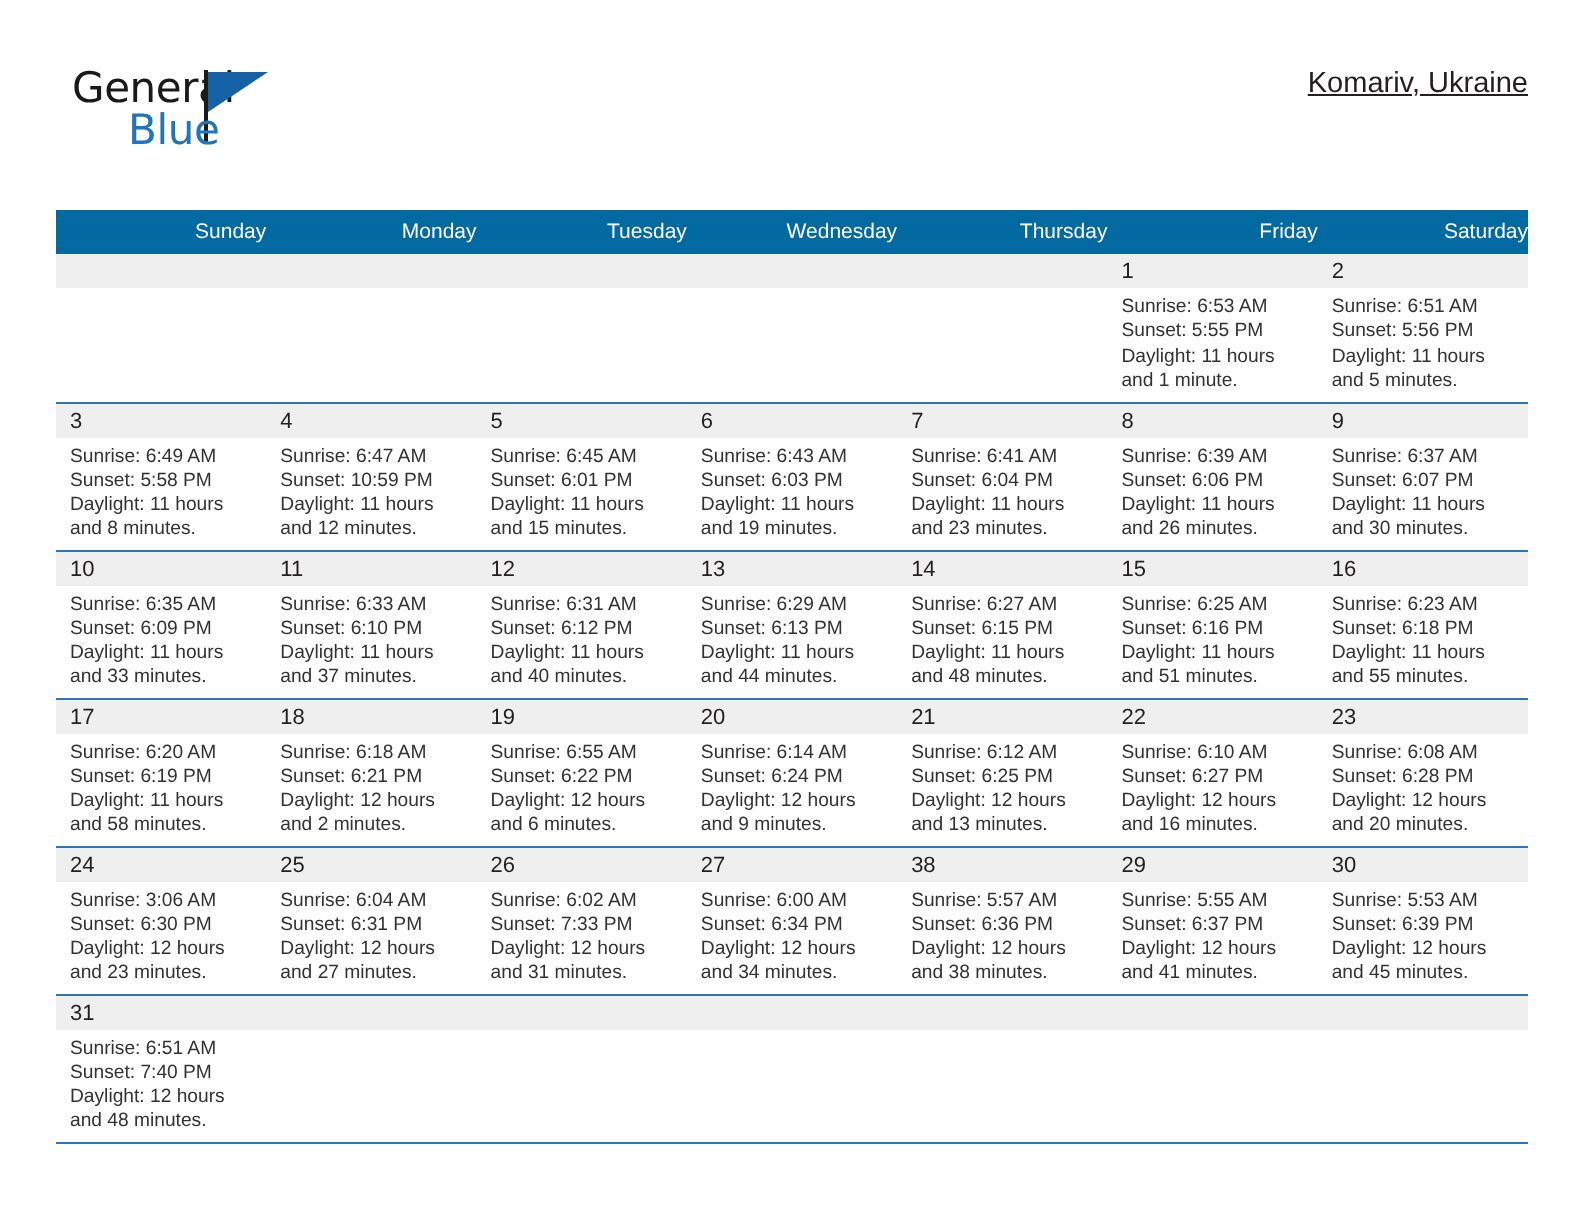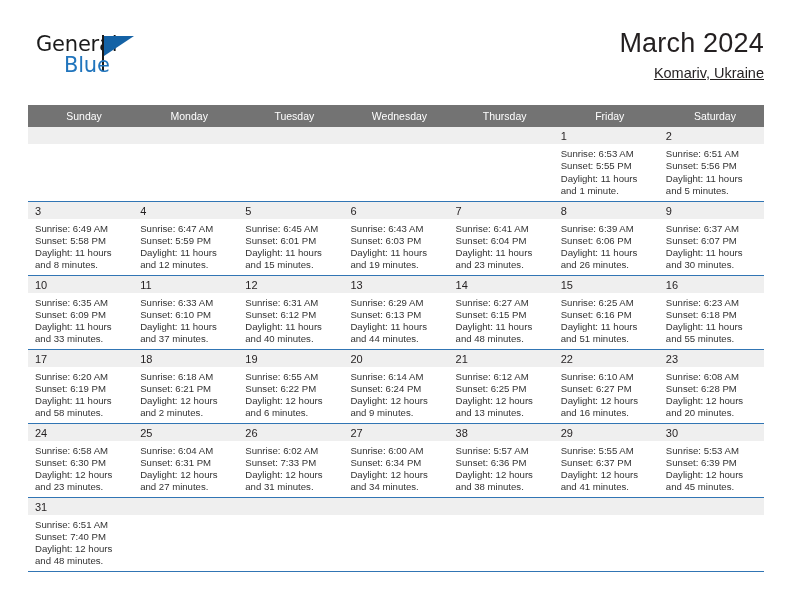--- a/index.html
+++ b/index.html
@@ -101,25 +101,25 @@
   
   .calendar {
     position: absolute;
     left: 28px;
     top: 105px;
     width: 736px;
     border-collapse: collapse;
     table-layout: fixed;
   }
   .calendar th {
-    background: #737373;
+    background: #0369a1;
     color: #ffffff;
     font-size: 10.5px;
     font-weight: normal;
-    text-align: center;
+    text-align: right;
     padding: 5px 0 5px 7px;
     height: 21px;
     border: none;
     font-family: "Liberation Sans", sans-serif;
   }
   .calendar td {
     vertical-align: top;
     padding: 0;
     border: none;
     border-bottom: 1px solid #3175b4;
@@ -158,21 +158,20 @@
   <div class="header">
 
     <div class="brand">
       <span class="brand-general">General</span>
       <span class="brand-mast"></span>
       <span class="brand-flag"></span>
       <span class="brand-blue">Blue</span>
     </div>
 
     <div class="title-block">
-      <div class="cal-title">March 2024</div>
       <div class="cal-subtitle">Komariv, Ukraine</div>
     </div>
 
   </div>
 
   <table class="calendar">
     <thead>
       <tr>
         <th>Sunday</th>
         <th>Monday</th>
@@ -230,21 +229,21 @@
                 <div>Sunset: 5:58 PM</div>
                 <div class="wrap">Daylight: 11 hours and 8 minutes.</div>
               </div>
             </div>
           </td>
           <td>
             <div class="daycell">
               <div class="daynum-bar">4</div>
               <div class="info">
                 <div>Sunrise: 6:47 AM</div>
-                <div>Sunset: 5:59 PM</div>
+                <div>Sunset: 10:59 PM</div>
                 <div class="wrap">Daylight: 11 hours and 12 minutes.</div>
               </div>
             </div>
           </td>
           <td>
             <div class="daycell">
               <div class="daynum-bar">5</div>
               <div class="info">
                 <div>Sunrise: 6:45 AM</div>
                 <div>Sunset: 6:01 PM</div>
@@ -435,21 +434,21 @@
                 <div class="wrap">Daylight: 12 hours and 20 minutes.</div>
               </div>
             </div>
           </td>
         </tr>
         <tr>
           <td>
             <div class="daycell">
               <div class="daynum-bar">24</div>
               <div class="info">
-                <div>Sunrise: 6:58 AM</div>
+                <div>Sunrise: 3:06 AM</div>
                 <div>Sunset: 6:30 PM</div>
                 <div class="wrap">Daylight: 12 hours and 23 minutes.</div>
               </div>
             </div>
           </td>
           <td>
             <div class="daycell">
               <div class="daynum-bar">25</div>
               <div class="info">
                 <div>Sunrise: 6:04 AM</div>

